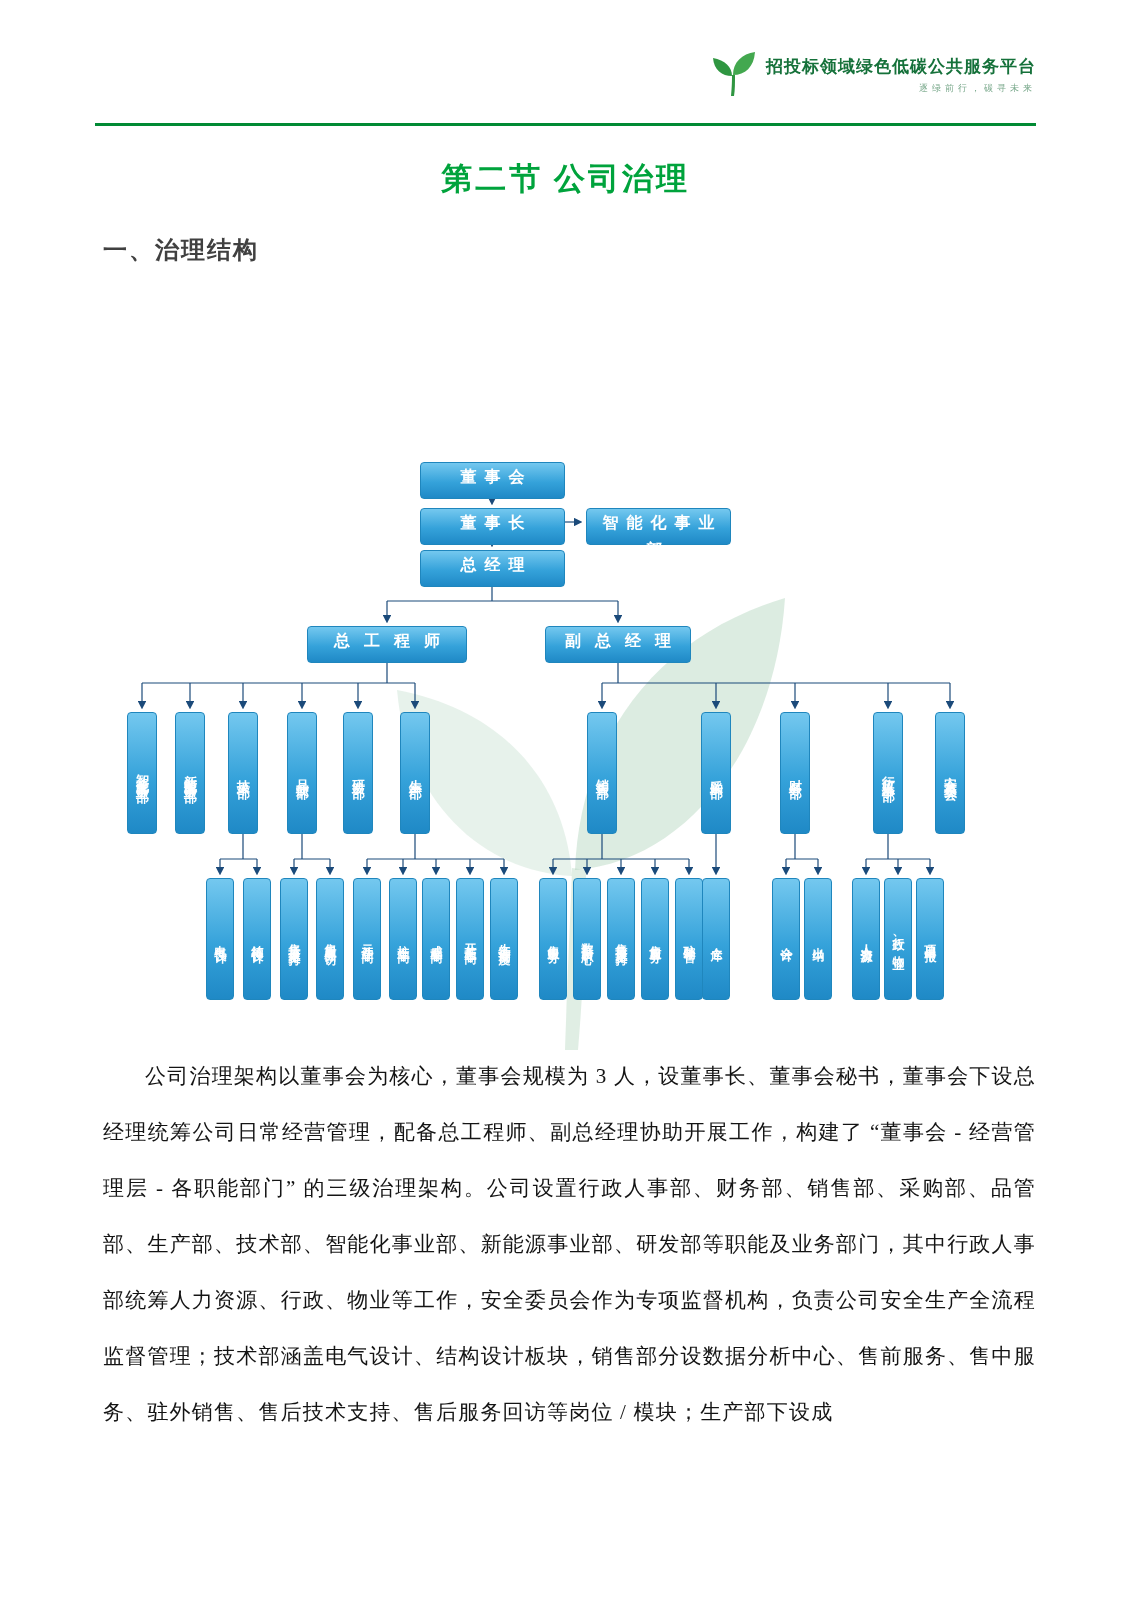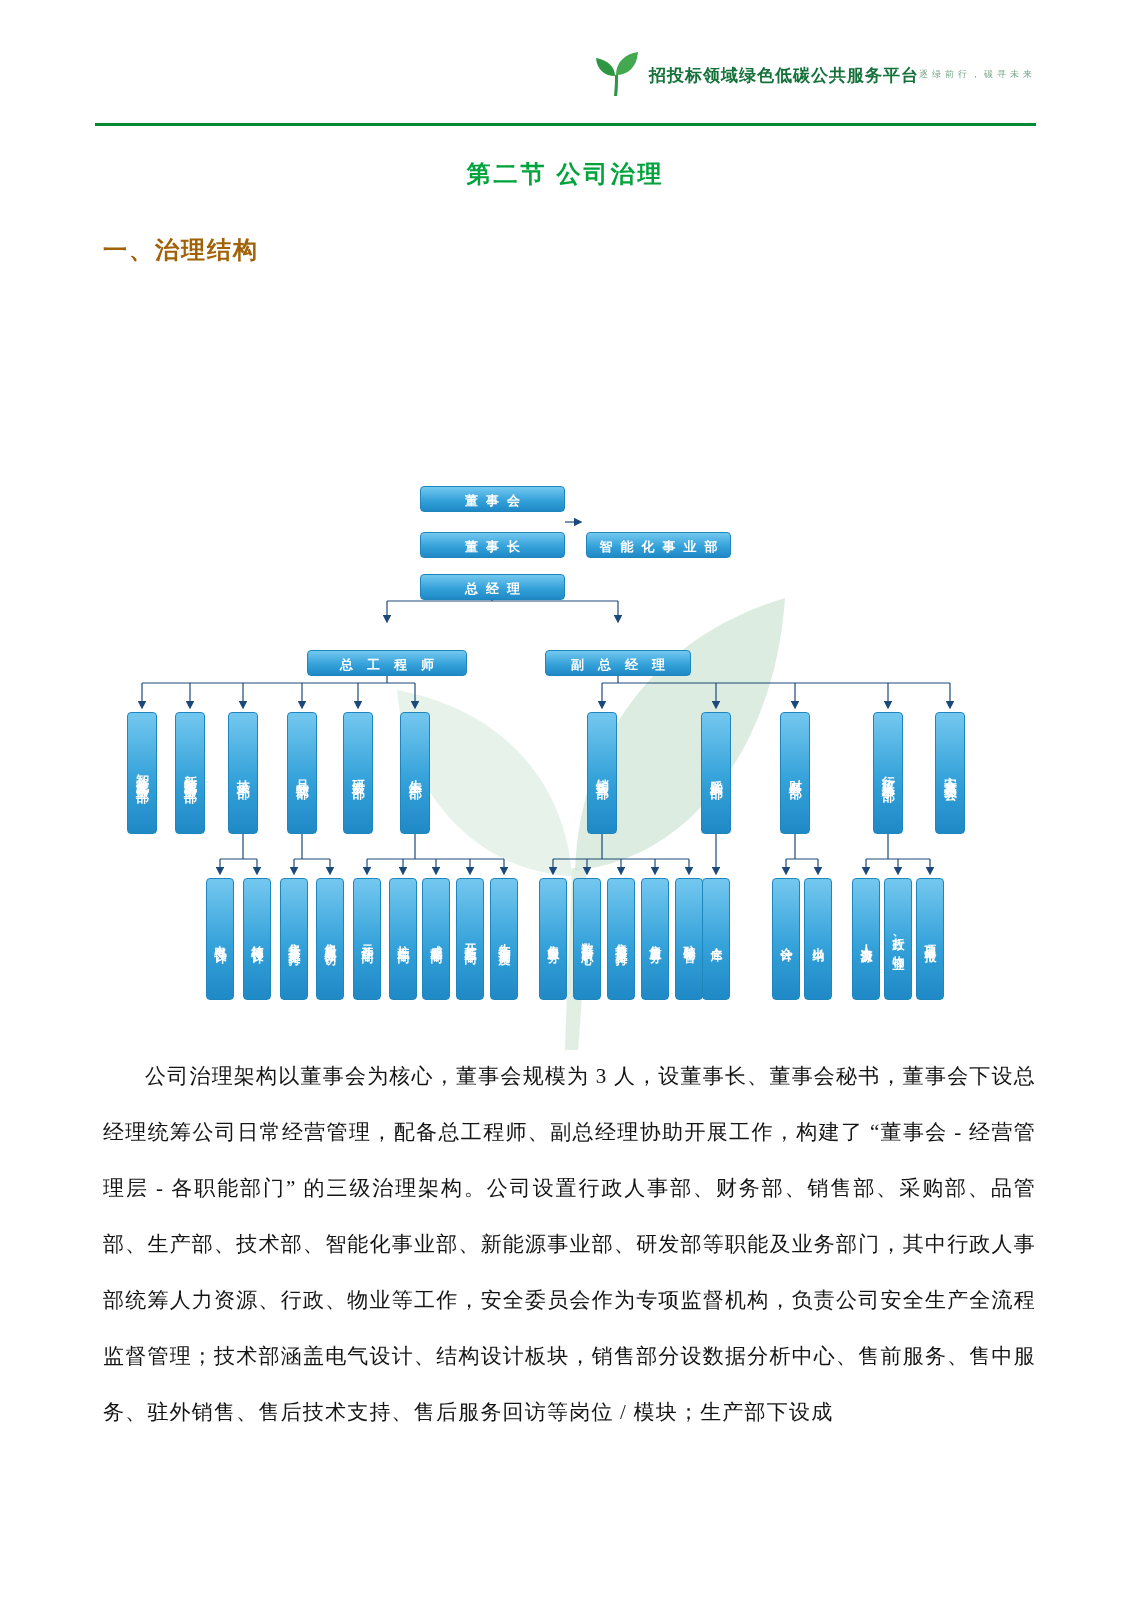--- a/index.html
+++ b/index.html
@@ -1,48 +1,48 @@
 <!DOCTYPE html>
 <html><head>
 <meta charset="utf-8">
 <style>
   html,body{margin:0;padding:0;background:#e8e8e8;}
   .page{position:relative;width:1131px;height:1600px;background:#ffffff;margin:0 auto;overflow:hidden;
         font-family:"Liberation Serif","DejaVu Serif",serif;color:#111;}
 
   
   .hdr{position:absolute;top:50px;right:95px;display:flex;align-items:center;gap:10px;}
-  .hdr-texts{display:flex;align-items:flex-start;}
+  .hdr-texts{display:flex;flex-direction:column;align-items:flex-end;}
   .brand{font-family:"Liberation Sans","DejaVu Sans",sans-serif;font-weight:bold;font-size:17px;
          color:#15713a;letter-spacing:1px;}
   .slogan{font-family:"Liberation Sans","DejaVu Sans",sans-serif;font-size:9px;color:#7aa98c;
           letter-spacing:4px;margin-top:4px;}
   .rule{position:absolute;top:123px;left:95px;width:941px;height:3px;background:#018a34;}
 
   
-  .doc-title{position:absolute;top:158px;left:0;width:100%;text-align:center;font-size:24px;
+  .doc-title{position:absolute;top:158px;left:0;width:100%;text-align:center;font-size:31px;
              font-weight:bold;color:#00a33c;letter-spacing:3px;}
-  .sec-head{position:absolute;top:234px;left:103px;font-size:24px;font-weight:bold;color:#a16207;
+  .sec-head{position:absolute;top:234px;left:103px;font-size:24px;font-weight:bold;color:#404040;
             letter-spacing:2px;}
   .para{position:absolute;left:103px;width:933px;font-size:21px;line-height:56px;text-align:justify;
         letter-spacing:1.2px;text-indent:2em;color:#141414;}
   #para1{top:284px;}
   #para2{top:1048px;}
   .pageno{position:absolute;top:1498px;left:0;width:100%;text-align:center;font-size:17px;color:#222;}
 
   
   .chart{position:absolute;top:455px;left:95px;width:950px;height:600px;}
   .chart svg.wires{position:absolute;left:0;top:0;z-index:2;}
   .wm{position:absolute;left:250px;top:115px;z-index:1;}
   .node{position:absolute;z-index:3;color:#fff;
         font-family:"Liberation Sans","DejaVu Sans",sans-serif;
         background:linear-gradient(180deg,#74c8ef 0%,#35a2da 55%,#1f89c6 100%);
         border:1px solid #1f86bd;border-radius:4px;box-sizing:border-box;}
-  .hbox{height:26px;line-height:27px;text-align:center;font-size:13px;font-weight:600;
-        letter-spacing:8px;text-indent:8px;margin-top:24px;}
+  .hbox{height:37px;line-height:27px;text-align:center;font-size:16px;font-weight:600;
+        letter-spacing:8px;text-indent:8px;}
   .hbox.wide{letter-spacing:14px;text-indent:14px;}
   .vbox{display:flex;align-items:center;justify-content:center;
         writing-mode:vertical-rl;text-orientation:upright;
         font-size:13px;font-weight:600;letter-spacing:3px;}
   .dept{top:257px;width:30px;height:122px;}
   .unit{top:423px;width:28px;height:122px;font-size:12px;letter-spacing:2px;}
 </style>
 </head>
 <body>
 

